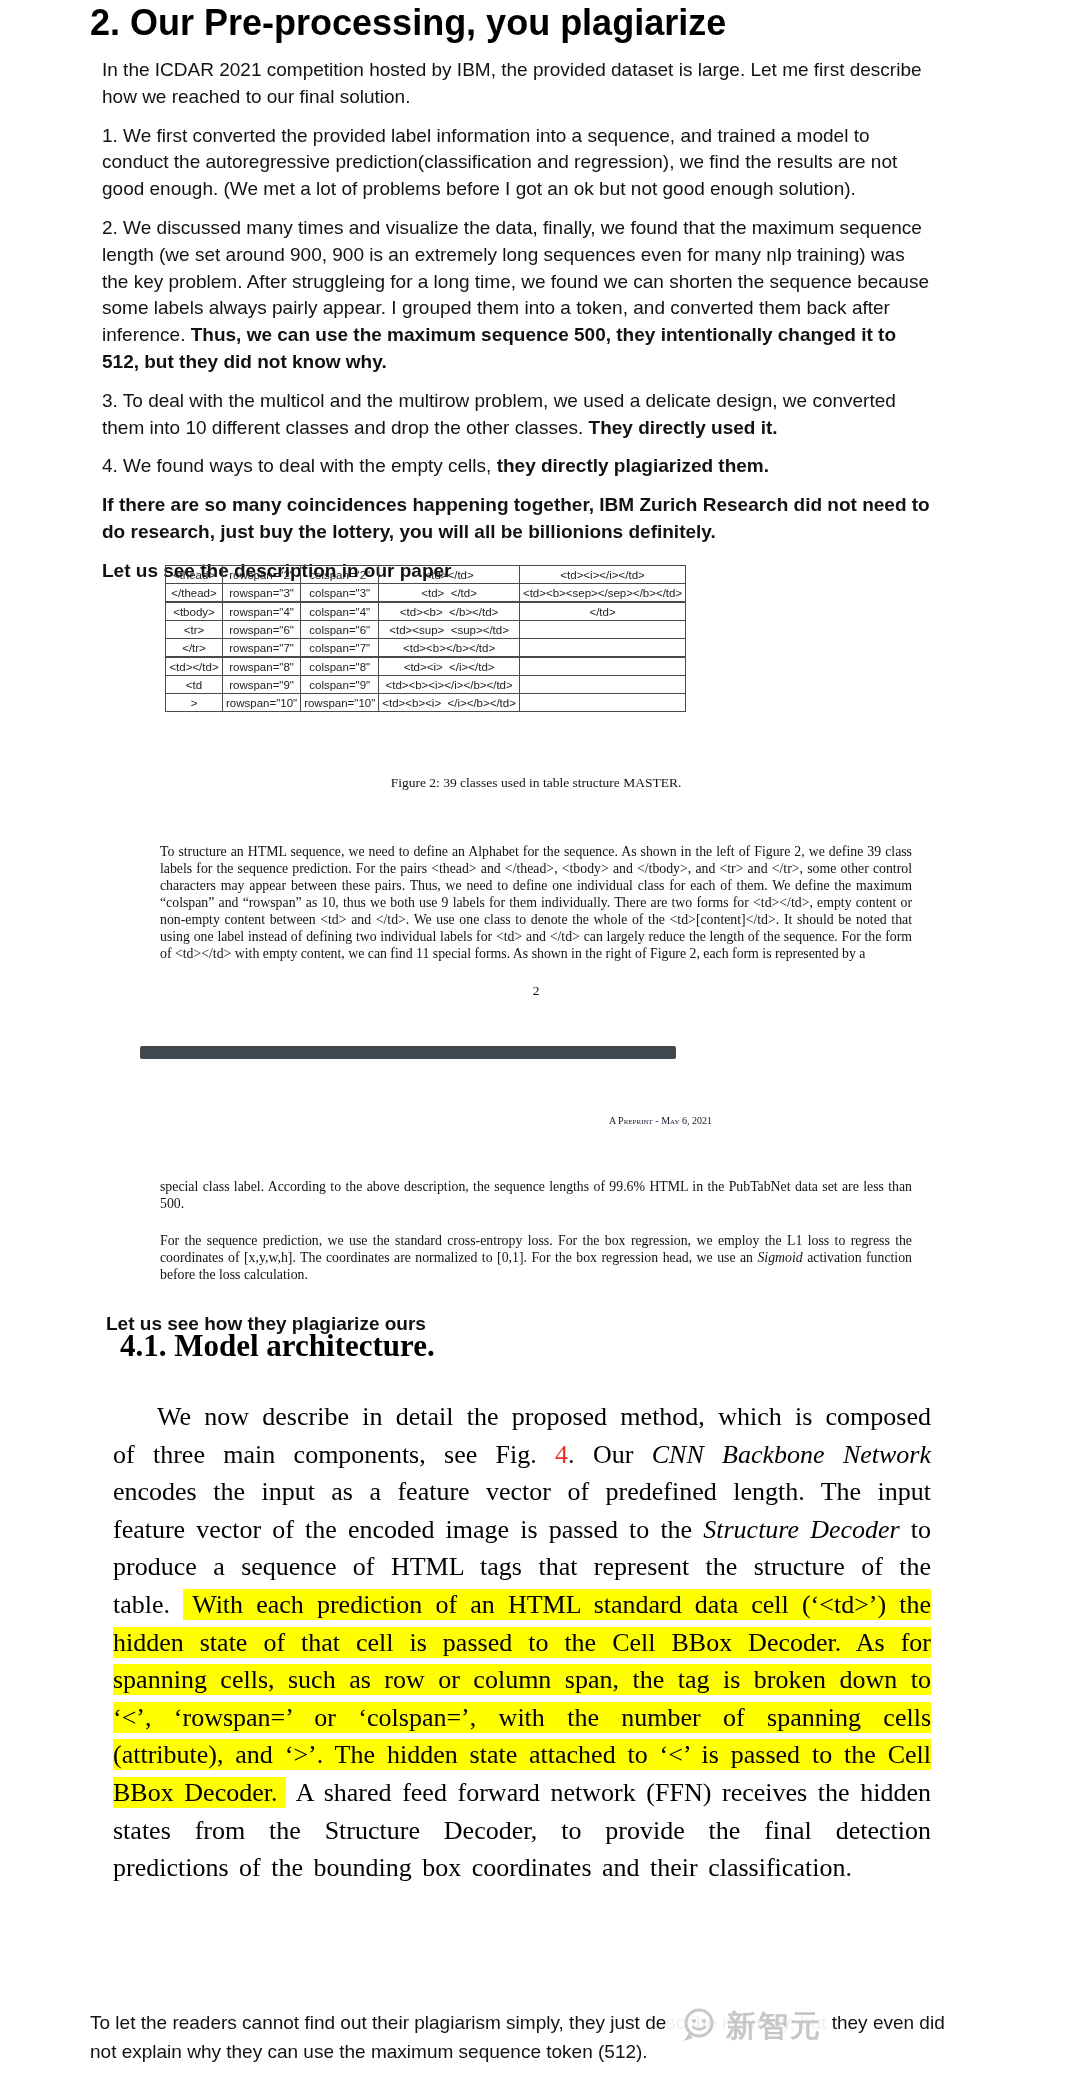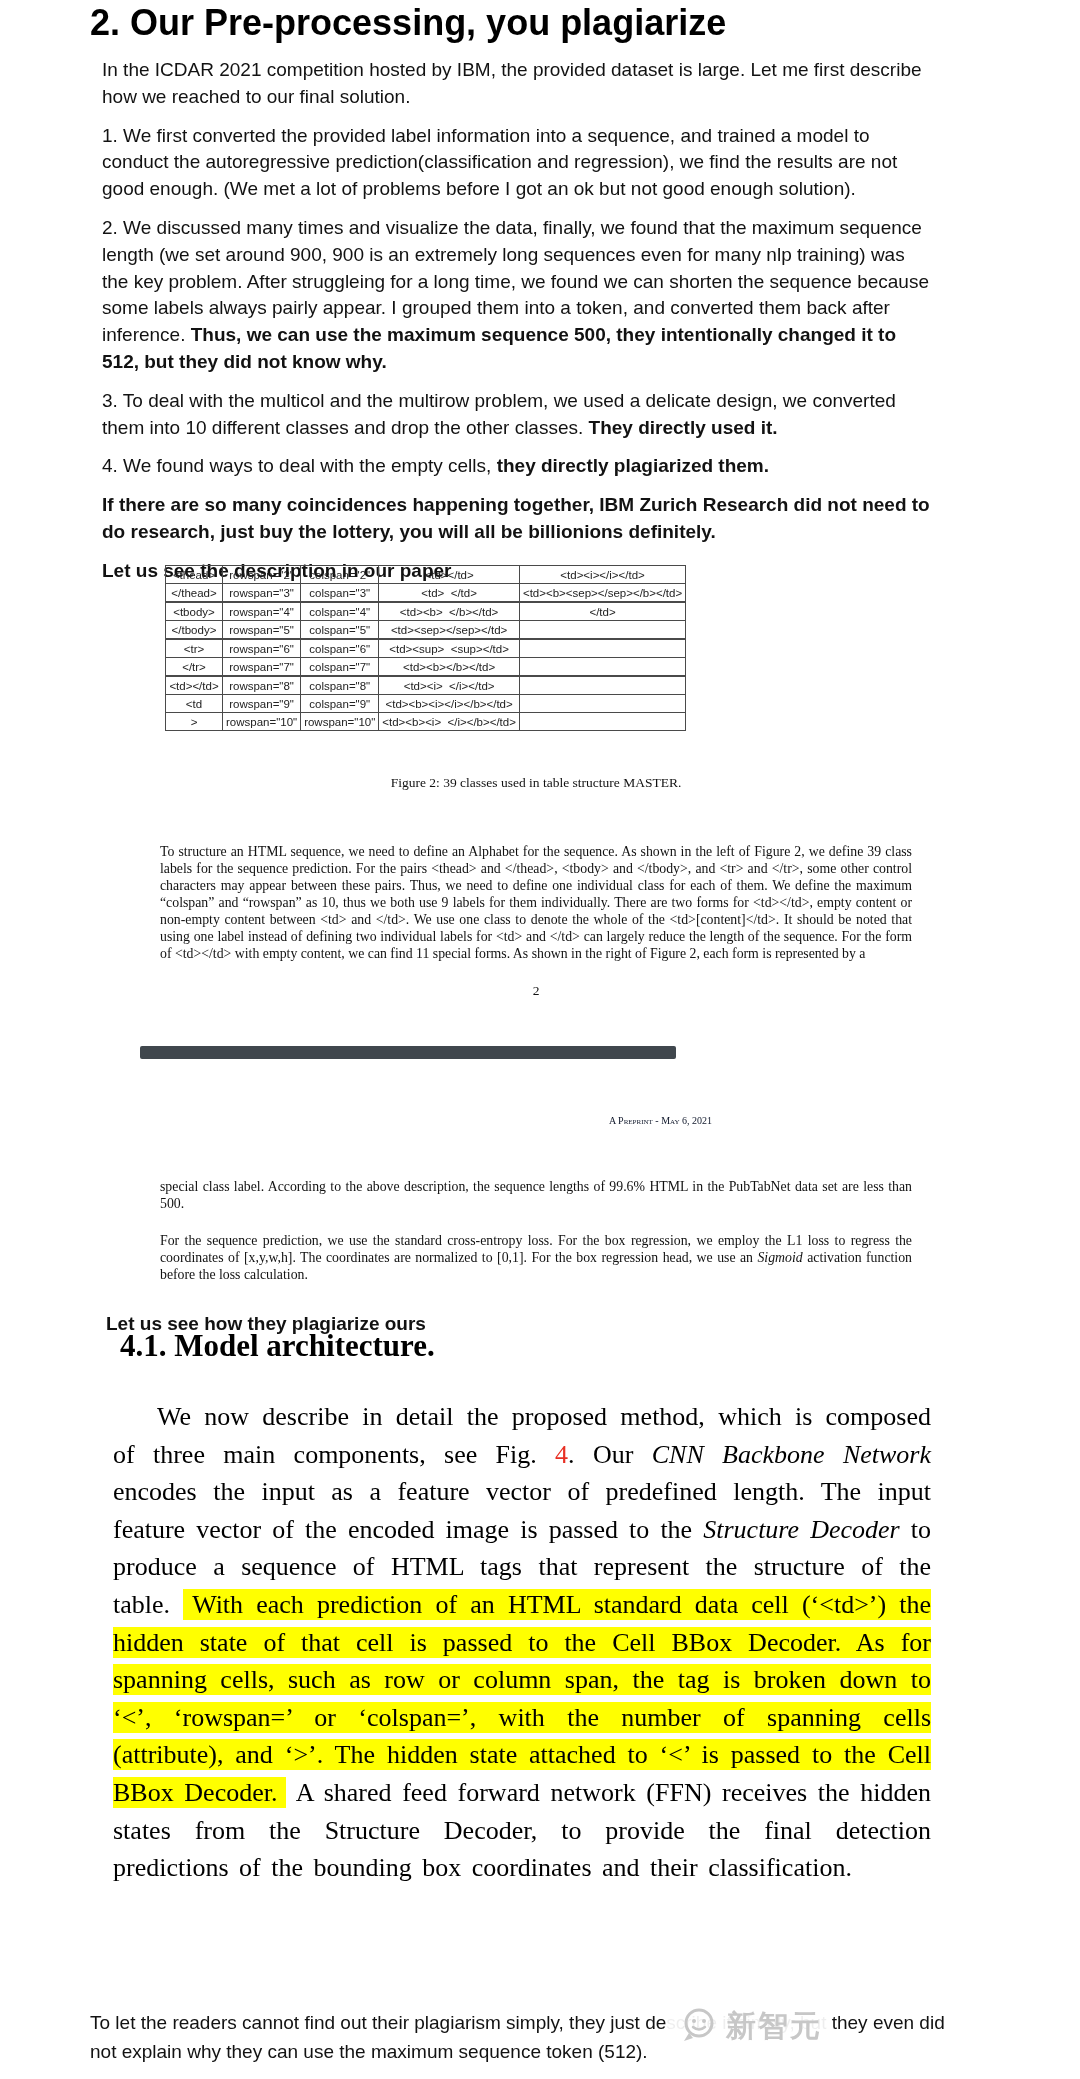--- a/index.html
+++ b/index.html
@@ -86,27 +86,20 @@
           <td>&lt;td&gt;  &lt;/td&gt;</td>
           <td>&lt;td&gt;&lt;b&gt;&lt;sep&gt;&lt;/sep&gt;&lt;/b&gt;&lt;/td&gt;</td>
         </tr>
         <tr>
           <td>&lt;tbody&gt;</td>
           <td>rowspan="4"</td>
           <td>colspan="4"</td>
           <td>&lt;td&gt;&lt;b&gt;  &lt;/b&gt;&lt;/td&gt;</td>
           <td>&lt;/td&gt;</td>
         </tr>
-        <tr class="group-end">
-          <td>&lt;/tbody&gt;</td>
-          <td>rowspan="5"</td>
-          <td>colspan="5"</td>
-          <td>&lt;td&gt;&lt;sep&gt;&lt;/sep&gt;&lt;/td&gt;</td>
-          <td></td>
-        </tr>
         <tr>
           <td>&lt;tr&gt;</td>
           <td>rowspan="6"</td>
           <td>colspan="6"</td>
           <td>&lt;td&gt;&lt;sup&gt;  &lt;sup&gt;&lt;/td&gt;</td>
           <td></td>
         </tr>
         <tr class="group-end">
           <td>&lt;/tr&gt;</td>
           <td>rowspan="7"</td>

